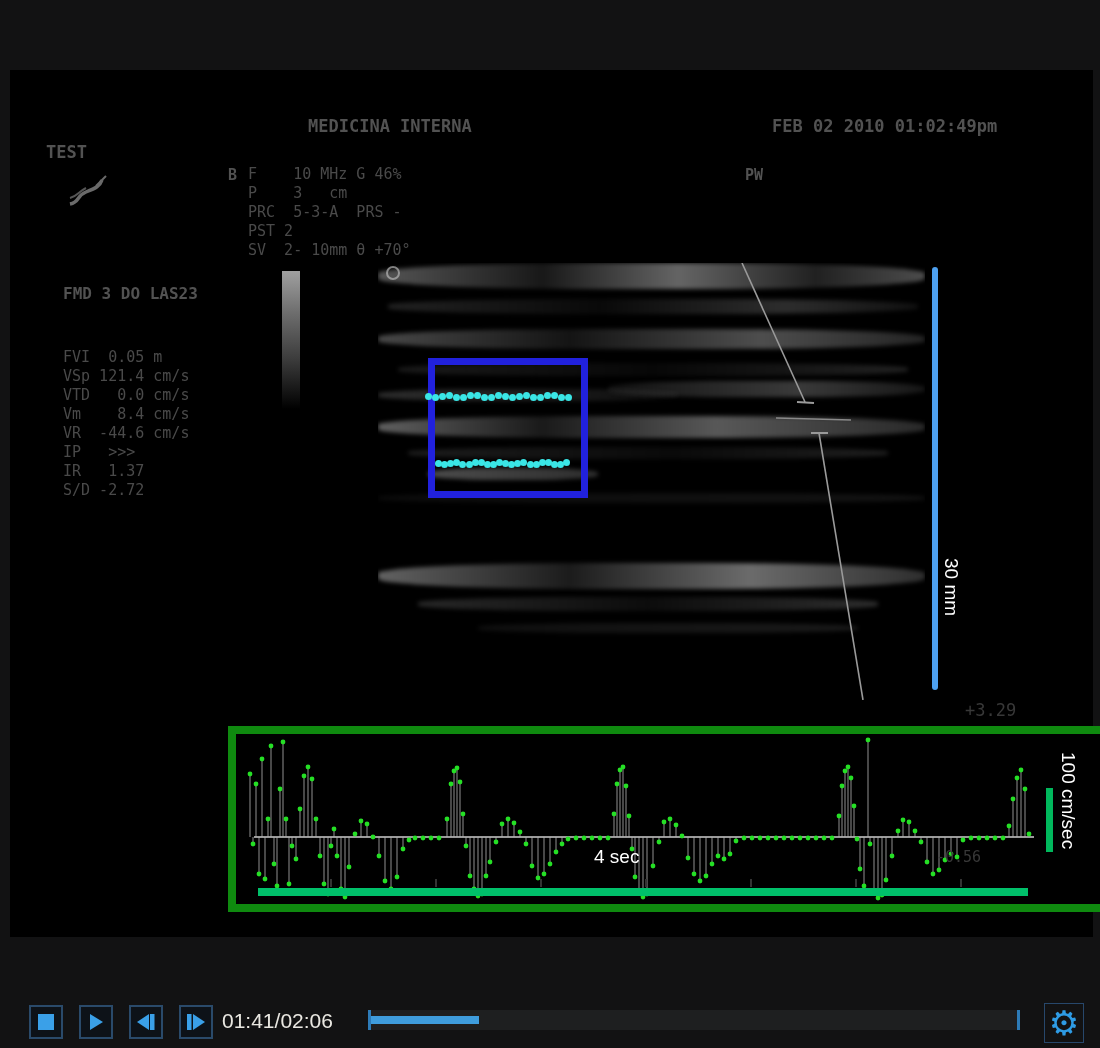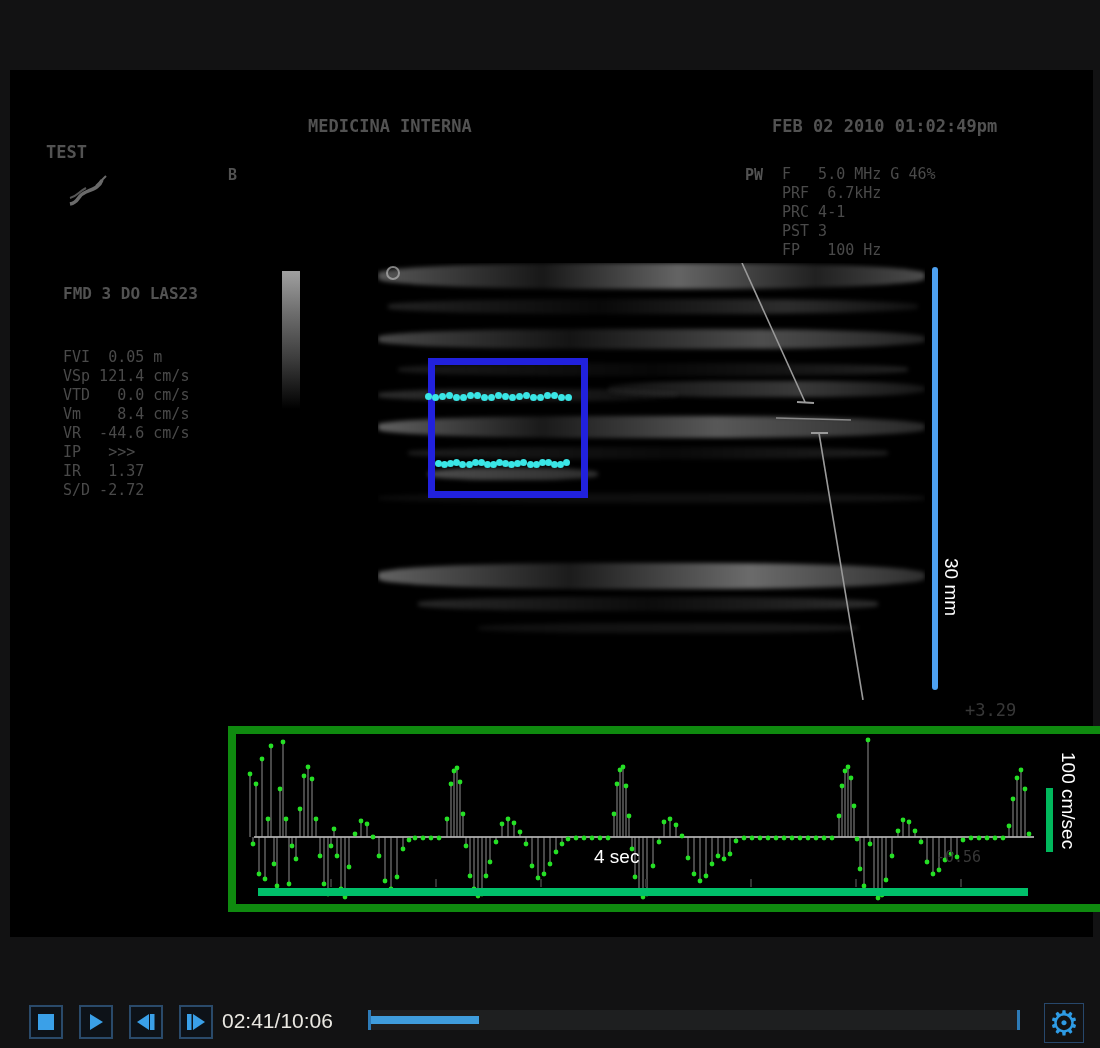--- a/index.html
+++ b/index.html
@@ -49,29 +49,29 @@
     <div class="abs mono-bold" style="left:762px;top:46px;">FEB 02 2010 01:02:49pm</div>
     <div class="abs mono-bold" style="left:36px;top:72px;">TEST</div>
 
     <svg class="abs" style="left:56px;top:102px;" width="42" height="38" viewBox="0 0 42 38">
       <path d="M4 32 C 14 30, 10 24, 20 20 S 34 14, 36 8" stroke="#6a6a6a" stroke-width="3.5" fill="none"></path>
       <path d="M4 26 C 12 24, 12 20, 20 16" stroke="#555" stroke-width="2" fill="none"></path>
       <path d="M30 14 L40 4" stroke="#6a6a6a" stroke-width="2" fill="none"></path>
     </svg>
 
     <div class="abs mono-bold" style="left:218px;top:96px;font-size:15px;">B</div>
+    <div class="abs meas-lines" style="left:238px;top:95px;">
+      <div>F    10 MHz G 46%</div>
+      <div>P    3   cm</div>
+      <div>PRC  5-3-A  PRS -</div>
+      <div>PST 2</div>
+      <div>SV  2- 10mm θ +70°</div>
+    </div>
 
     <div class="abs mono-bold" style="left:735px;top:96px;font-size:15px;">PW</div>
-    <div class="abs meas-lines" style="left:772px;top:95px;">
-      <div>F   5.0 MHz G 46%</div>
-      <div>PRF  6.7kHz</div>
-      <div>PRC 4-1</div>
-      <div>PST 3</div>
-      <div>FP   100 Hz</div>
-    </div>
 
     <div class="abs mono-bold" style="left:53px;top:214px;font-size:16px;">FMD 3 DO LAS23</div>
     <div class="abs graybar" style="left:272px;top:201px;width:18px;height:138px;"></div>
     <div class="abs meas-lines" style="left:53px;top:278px;">
       <div>FVI  0.05 m</div>
       <div>VSp 121.4 cm/s</div>
       <div>VTD   0.0 cm/s</div>
       <div>Vm    8.4 cm/s</div>
       <div>VR  -44.6 cm/s</div>
       <div>IP   &gt;&gt;&gt;</div>
@@ -495,21 +495,21 @@
         <polygon points="13,1 1,9 13,17" fill="#3aa0e8"></polygon>
         <rect x="14" y="1" width="4.5" height="16" fill="#3aa0e8"></rect>
       </svg>
   </div>
   <div class="pbtn" style="left:179px;">
     <svg width="20" height="18" viewBox="0 0 20 18">
         <rect x="1" y="1" width="4.5" height="16" fill="#3aa0e8"></rect>
         <polygon points="7,1 19,9 7,17" fill="#3aa0e8"></polygon>
       </svg>
   </div>
-  <div id="time-display">02:41/10:06</div>
+  <div id="time-display">01:41/02:06</div>
 
   <div id="progress-track">
     <div id="progress-fill" style="width: 17%;"></div>
     <div class="ptick" style="left:0;"></div>
     <div class="ptick" style="right:0;"></div>
   </div>
 
   <div id="gear-btn">
     <span>⚙</span>
   </div>

